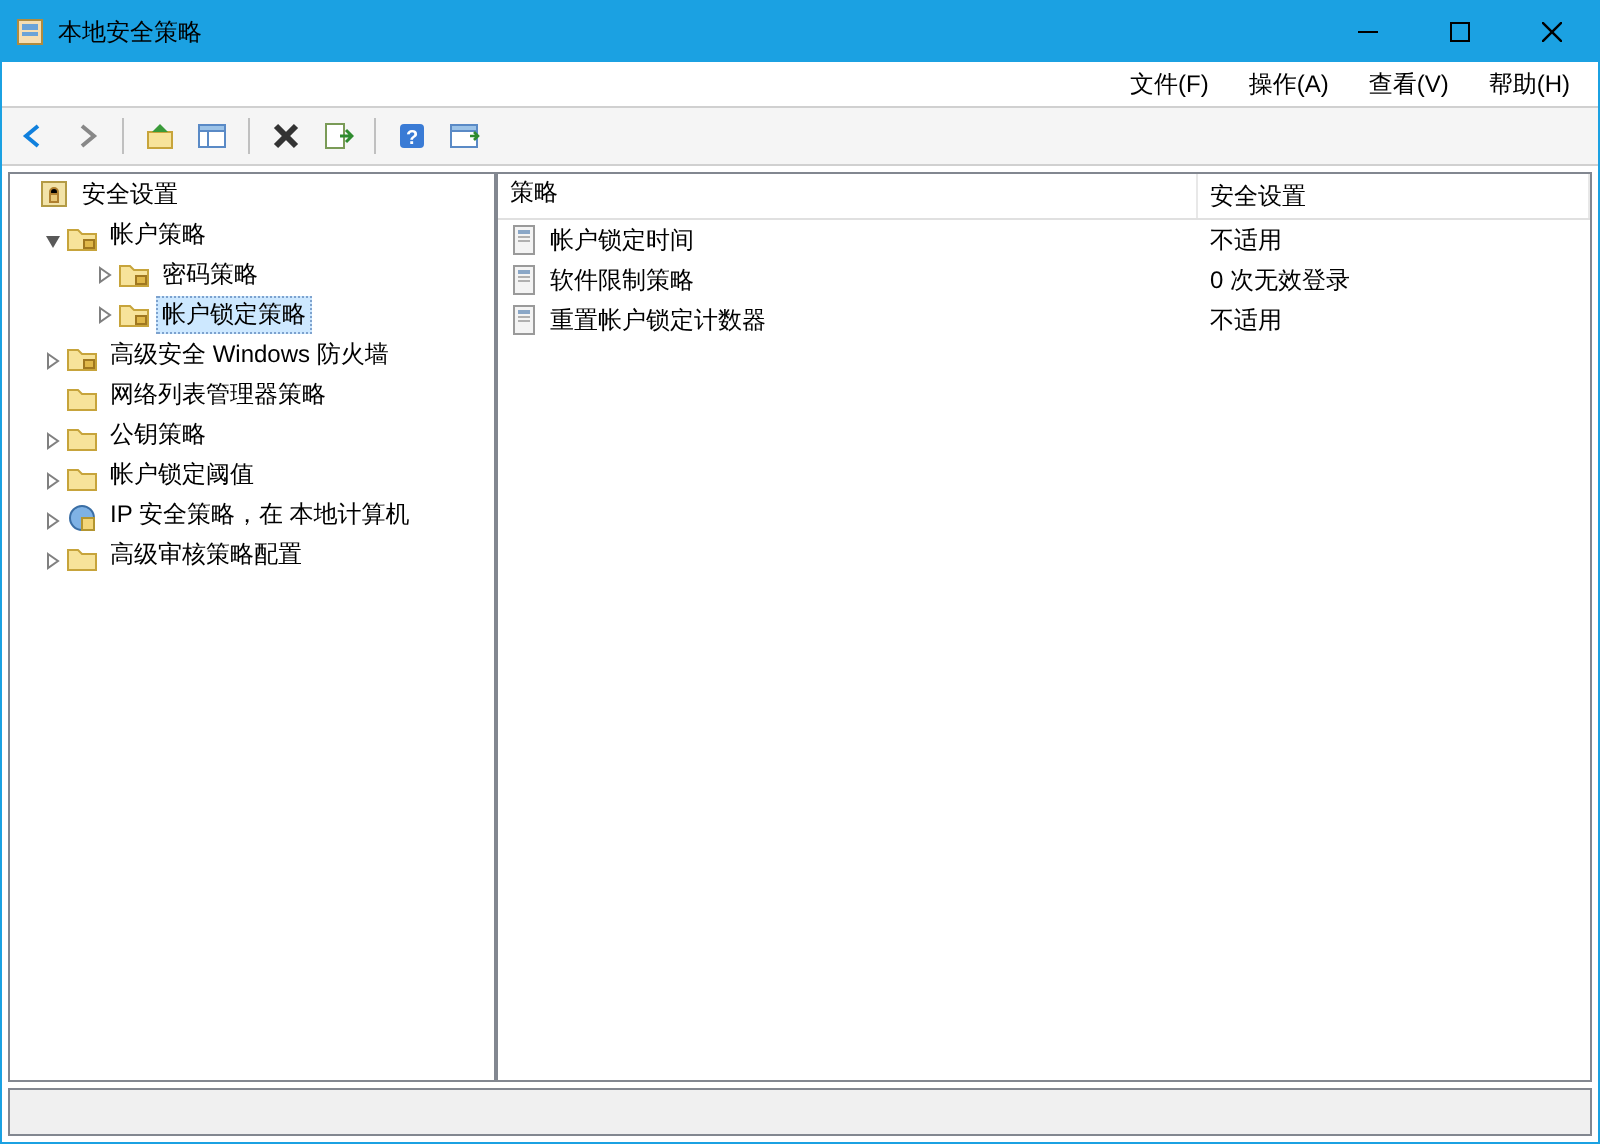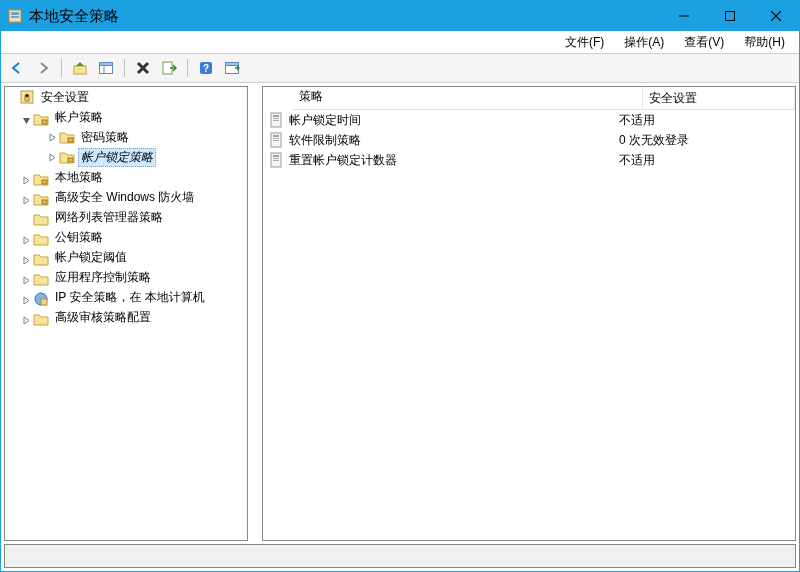--- a/index.html
+++ b/index.html
@@ -31,21 +31,21 @@
   .titlebar .title-icon {
     width: 16px;
     height: 16px;
     margin-right: 6px;
     display: inline-flex;
     align-items: center;
     justify-content: center;
   }
   .titlebar .title-text {
     flex: 0 0 auto;
-    font-size: 15px;
+    font-size: 12px;
   }
   .titlebar .title-spacer {
     flex: 1 1 auto;
   }
   .titlebar .win-btn {
     width: 46px;
     height: 30px;
     display: flex;
     align-items: center;
     justify-content: center;
@@ -97,21 +97,21 @@
     flex: 1 1 auto;
     display: flex;
     flex-direction: column;
     min-height: 0;
   }
   .split {
     flex: 1 1 auto;
     display: flex;
     min-height: 0;
     padding: 3px;
-    gap: 14px;
+    gap: 0;
   }
   .pane {
     border: 1px solid #828790;
     background: #fff;
     overflow: auto;
   }
   .tree-pane {
     width: 242px;
     flex: 0 0 auto;
   }
@@ -153,32 +153,30 @@
     justify-content: center;
     margin-right: 3px;
   }
   .tree .node-label {
     padding: 1px 3px;
   }
   .tree .selected .node-label {
     background: #cde8ff;
     border: 1px dotted #7da2ce;
     padding: 0 2px;
-    font-style: italic;
   }
   .tree .depth-0 { padding-left: 0px; }
   .tree .depth-1 { padding-left: 14px; align-items: flex-end; }
   .tree .depth-2 { padding-left: 40px; }
   
   .list-header {
     display: flex;
     height: 22px;
     border-bottom: 1px solid #e0e0e0;
     background: #fff;
-    margin-left: 30px;
   }
   .list-header .col {
     padding: 3px 6px;
     border-right: 1px solid #e8e8e8;
     box-sizing: border-box;
   }
   .list-header .sort-ind {
     text-align: center;
     font-size: 8px;
     color: #777;
@@ -390,93 +388,62 @@
                       <svg width="9" height="9">
                           <path d="M2 1 L7 4.5 L2 8 Z" fill="none" stroke="#808080"></path>
                         </svg>
                     </span>
                     <span class="node-icon">
                       <svg width="16" height="16">
                           <path d="M1 4 L6 4 L8 6 L15 6 L15 14 L1 14 Z" fill="#f7e39a" stroke="#c7a43b"></path>
                           <rect x="9" y="9" width="5" height="4" fill="#e0b84a" stroke="#a07820"></rect>
                         </svg>
                     </span>
-                    <span class="node-label">本地策略</span>
+                    <span class="node-label">高级安全 Windows 防火墙</span>
+                  </div>
+                </li>
+                <li>
+                  <div class="row depth-1">
+                    <span class="expander"></span>
+                    <span class="node-icon">
+                      <svg width="16" height="16">
+                          <path d="M1 4 L6 4 L8 6 L15 6 L15 14 L1 14 Z" fill="#f7e39a" stroke="#c7a43b"></path>
+                        </svg>
+                    </span>
+                    <span class="node-label">网络列表管理器策略</span>
                   </div>
                 </li>
                 <li>
                   <div class="row depth-1">
                     <span class="expander">
                       <svg width="9" height="9">
                           <path d="M2 1 L7 4.5 L2 8 Z" fill="none" stroke="#808080"></path>
                         </svg>
                     </span>
                     <span class="node-icon">
                       <svg width="16" height="16">
                           <path d="M1 4 L6 4 L8 6 L15 6 L15 14 L1 14 Z" fill="#f7e39a" stroke="#c7a43b"></path>
-                          <rect x="9" y="9" width="5" height="4" fill="#e0b84a" stroke="#a07820"></rect>
-                        </svg>
-                    </span>
-                    <span class="node-label">高级安全 Windows 防火墙</span>
-                  </div>
-                </li>
-                <li>
-                  <div class="row depth-1">
-                    <span class="expander"></span>
-                    <span class="node-icon">
-                      <svg width="16" height="16">
-                          <path d="M1 4 L6 4 L8 6 L15 6 L15 14 L1 14 Z" fill="#f7e39a" stroke="#c7a43b"></path>
-                        </svg>
-                    </span>
-                    <span class="node-label">网络列表管理器策略</span>
+                        </svg>
+                    </span>
+                    <span class="node-label">公钥策略</span>
                   </div>
                 </li>
                 <li>
                   <div class="row depth-1">
                     <span class="expander">
                       <svg width="9" height="9">
                           <path d="M2 1 L7 4.5 L2 8 Z" fill="none" stroke="#808080"></path>
                         </svg>
                     </span>
                     <span class="node-icon">
                       <svg width="16" height="16">
                           <path d="M1 4 L6 4 L8 6 L15 6 L15 14 L1 14 Z" fill="#f7e39a" stroke="#c7a43b"></path>
                         </svg>
                     </span>
-                    <span class="node-label">公钥策略</span>
-                  </div>
-                </li>
-                <li>
-                  <div class="row depth-1">
-                    <span class="expander">
-                      <svg width="9" height="9">
-                          <path d="M2 1 L7 4.5 L2 8 Z" fill="none" stroke="#808080"></path>
-                        </svg>
-                    </span>
-                    <span class="node-icon">
-                      <svg width="16" height="16">
-                          <path d="M1 4 L6 4 L8 6 L15 6 L15 14 L1 14 Z" fill="#f7e39a" stroke="#c7a43b"></path>
-                        </svg>
-                    </span>
                     <span class="node-label">帐户锁定阈值</span>
-                  </div>
-                </li>
-                <li>
-                  <div class="row depth-1">
-                    <span class="expander">
-                      <svg width="9" height="9">
-                          <path d="M2 1 L7 4.5 L2 8 Z" fill="none" stroke="#808080"></path>
-                        </svg>
-                    </span>
-                    <span class="node-icon">
-                      <svg width="16" height="16">
-                          <path d="M1 4 L6 4 L8 6 L15 6 L15 14 L1 14 Z" fill="#f7e39a" stroke="#c7a43b"></path>
-                        </svg>
-                    </span>
-                    <span class="node-label">应用程序控制策略</span>
                   </div>
                 </li>
                 <li>
                   <div class="row depth-1">
                     <span class="expander">
                       <svg width="9" height="9">
                           <path d="M2 1 L7 4.5 L2 8 Z" fill="none" stroke="#808080"></path>
                         </svg>
                     </span>
                     <span class="node-icon">

